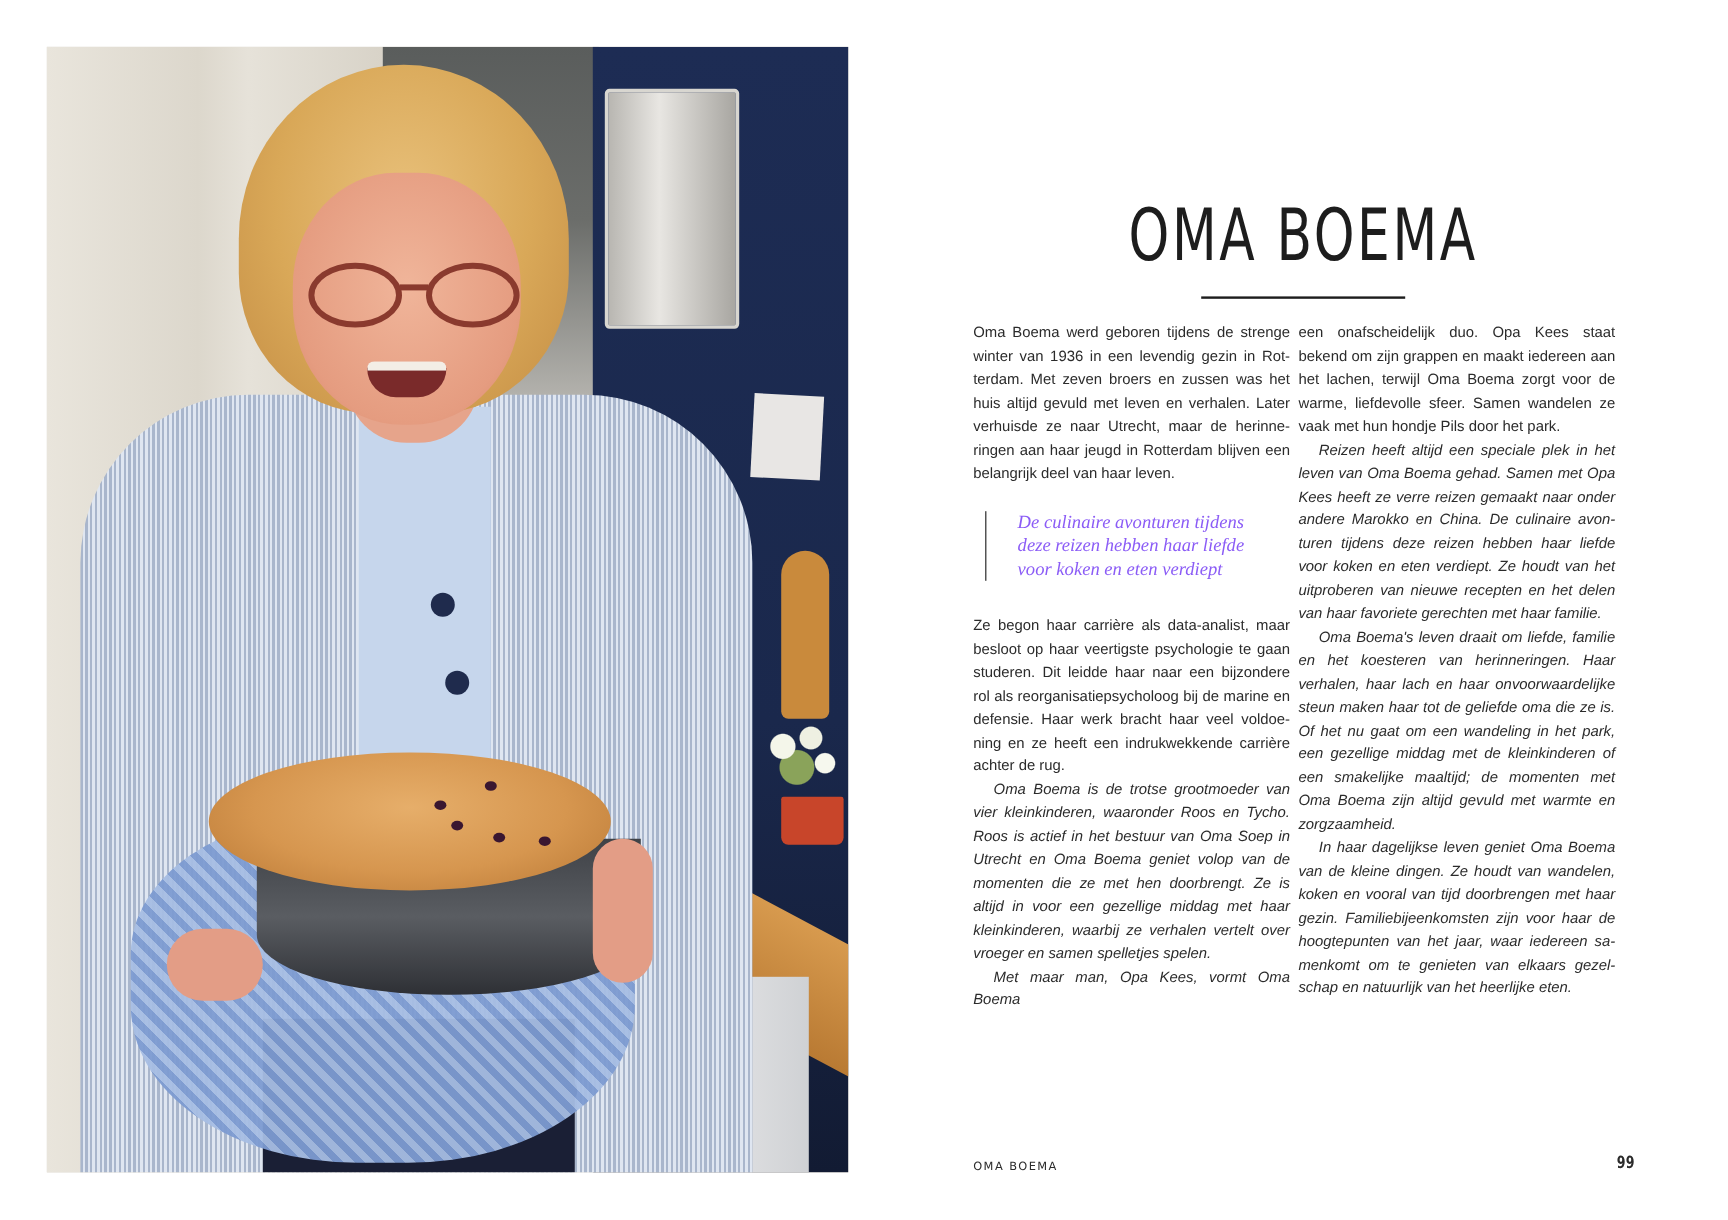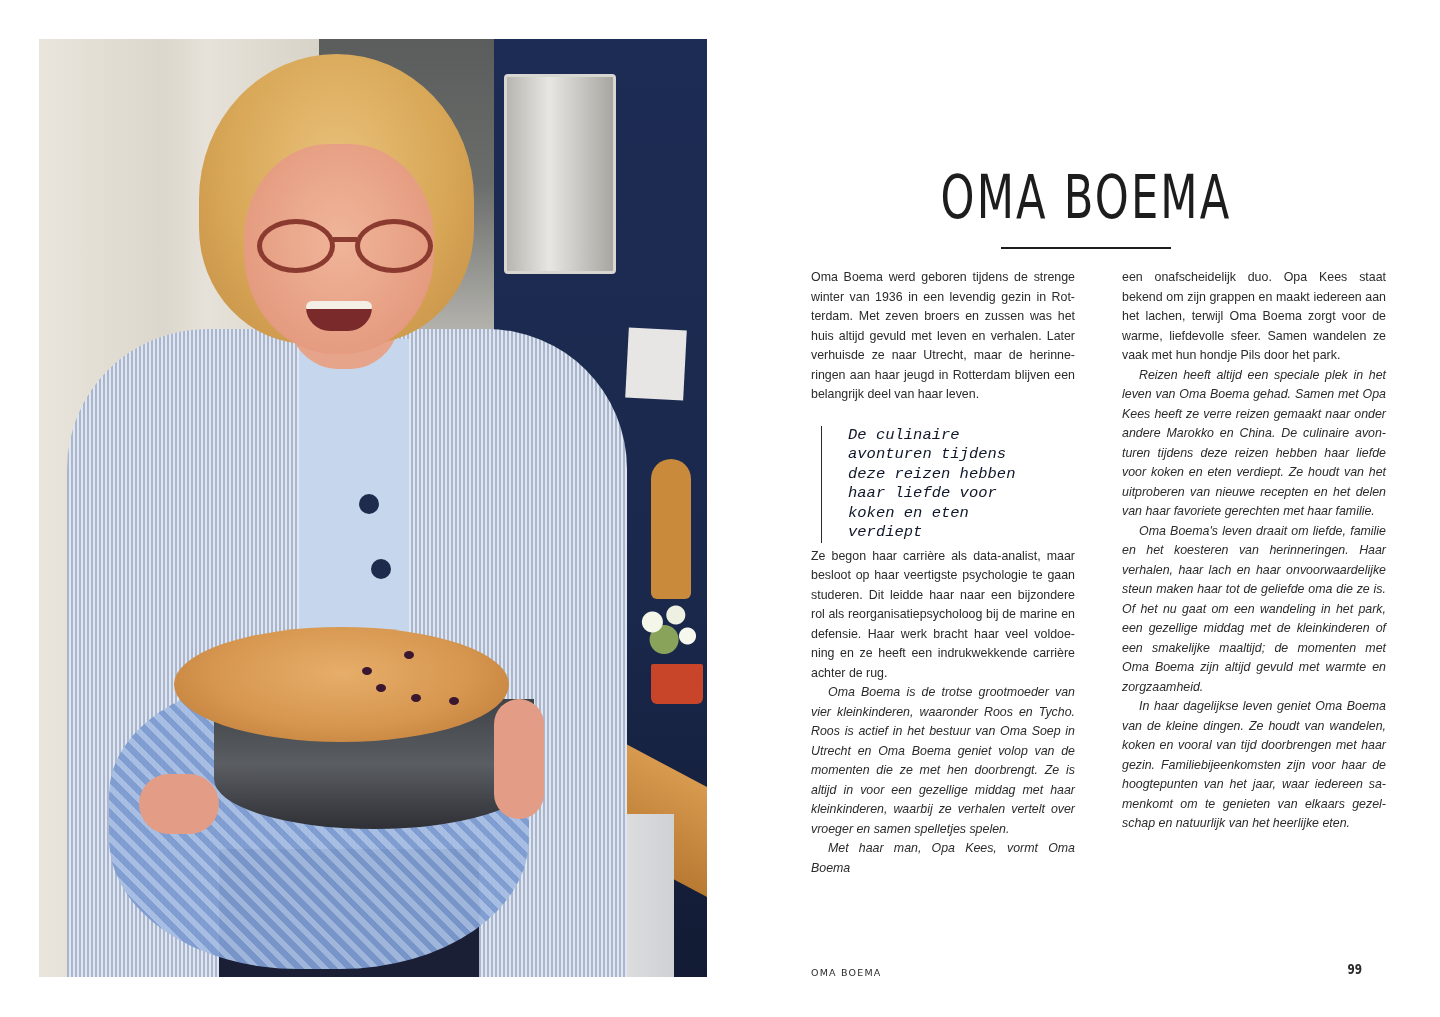--- a/index.html
+++ b/index.html
@@ -72,27 +72,27 @@
     position:absolute; left:880px; width:412px; top:162px;
     text-align:center; font-family:"DejaVu Sans", sans-serif; font-weight:400;
     font-size:60px; letter-spacing:3px; color:#1d1d1d;
     transform: scaleX(0.72); transform-origin: center top;
   }
   .title-rule { position:absolute; left:1001px; top:247px; width:170px; height:2px; background:#1d1d1d; }
 
   .col { position:absolute; top:268px; width:264px; font-family:"Liberation Sans", sans-serif;
          font-size:12.4px; line-height:19.5px; color:#2b2b2b; }
   .col.left { left:811px; }
-  .col.right { left:1122px; }
+  .col.right { left:1082px; }
   .col p { text-align: justify; hyphens: manual; }
   .col p.indent { text-indent: 17px; font-style: italic; }
 
   .pullquote {
-    margin: 21px 0 4px 10px; padding-left: 26px; border-left: 1.5px solid #2b2b2b;
-    font-family:Liberation Mono, monospace; font-style: italic; font-size:15.5px; line-height:19.5px; color:#0f172a;
+    margin: 21px 0 28px 10px; padding-left: 26px; border-left: 1.5px solid #2b2b2b;
+    font-family:Liberation Serif, serif; font-style: italic; font-size:15.5px; line-height:19.5px; color:#8b5cf6;
     width: 220px;
   }
 
   .footer-left { position:absolute; left:811px; top:967px; font-family:"DejaVu Sans", sans-serif;
     font-size:9.5px; letter-spacing:1.2px; color:#2b2b2b; }
   .footer-right { position:absolute; left:1330px; top:961px; width:32px; text-align:right;
     font-family:"DejaVu Sans", sans-serif; font-weight:bold; font-size:14px; color:#2b2b2b;
     transform: scaleX(0.75); transform-origin: right top; }
 </style>
 </head>
@@ -139,21 +139,21 @@
 </div>
 
 <h1 class="title">OMA BOEMA</h1>
 <div class="title-rule"></div>
 
 <div class="col left">
   <p>Oma Boema werd geboren tijdens de strenge winter van 1936 in een levendig gezin in Rot­terdam. Met zeven broers en zussen was het huis altijd gevuld met leven en verhalen. Later verhuisde ze naar Utrecht, maar de herinne­ringen aan haar jeugd in Rotterdam blijven een belangrijk deel van haar leven.</p>
   <blockquote class="pullquote">De culinaire avonturen tijdens deze reizen hebben haar liefde voor koken en eten verdiept</blockquote>
   <p>Ze begon haar carrière als data-analist, maar besloot op haar veertigste psychologie te gaan studeren. Dit leidde haar naar een bijzondere rol als reorganisatiepsycholoog bij de marine en defensie. Haar werk bracht haar veel voldoe­ning en ze heeft een indrukwekkende carrière achter de rug.</p>
   <p class="indent">Oma Boema is de trotse grootmoeder van vier kleinkinderen, waaronder Roos en Tycho. Roos is actief in het bestuur van Oma Soep in Utrecht en Oma Boema geniet volop van de momenten die ze met hen doorbrengt. Ze is altijd in voor een gezellige middag met haar kleinkinderen, waarbij ze verhalen vertelt over vroeger en samen spelletjes spelen.</p>
-  <p class="indent">Met haar man, Opa Kees, vormt Oma Boema</p>
+  <p class="indent">Met maar man, Opa Kees, vormt Oma Boema</p>
 </div>
 
 <div class="col right">
   <p>een onafscheidelijk duo. Opa Kees staat bekend om zijn grappen en maakt iedereen aan het lachen, terwijl Oma Boema zorgt voor de warme, liefdevolle sfeer. Samen wandelen ze vaak met hun hondje Pils door het park.</p>
   <p class="indent">Reizen heeft altijd een speciale plek in het leven van Oma Boema gehad. Samen met Opa Kees heeft ze verre reizen gemaakt naar onder andere Marokko en China. De culinaire avon­turen tijdens deze reizen hebben haar liefde voor koken en eten verdiept. Ze houdt van het uitproberen van nieuwe recepten en het delen van haar favoriete gerechten met haar familie.</p>
   <p class="indent">Oma Boema's leven draait om liefde, fami­lie en het koesteren van herinneringen. Haar verhalen, haar lach en haar onvoorwaardelijke steun maken haar tot de geliefde oma die ze is. Of het nu gaat om een wandeling in het park, een gezellige middag met de kleinkinderen of een smakelijke maaltijd; de momenten met Oma Boema zijn altijd gevuld met warmte en zorgzaamheid.</p>
   <p class="indent">In haar dagelijkse leven geniet Oma Boema van de kleine dingen. Ze houdt van wandelen, koken en vooral van tijd doorbrengen met haar gezin. Familiebijeenkomsten zijn voor haar de hoogtepunten van het jaar, waar iedereen sa­menkomt om te genieten van elkaars gezel­schap en natuurlijk van het heerlijke eten.</p>
 </div>
 
 <div class="footer-left">OMA BOEMA</div>

